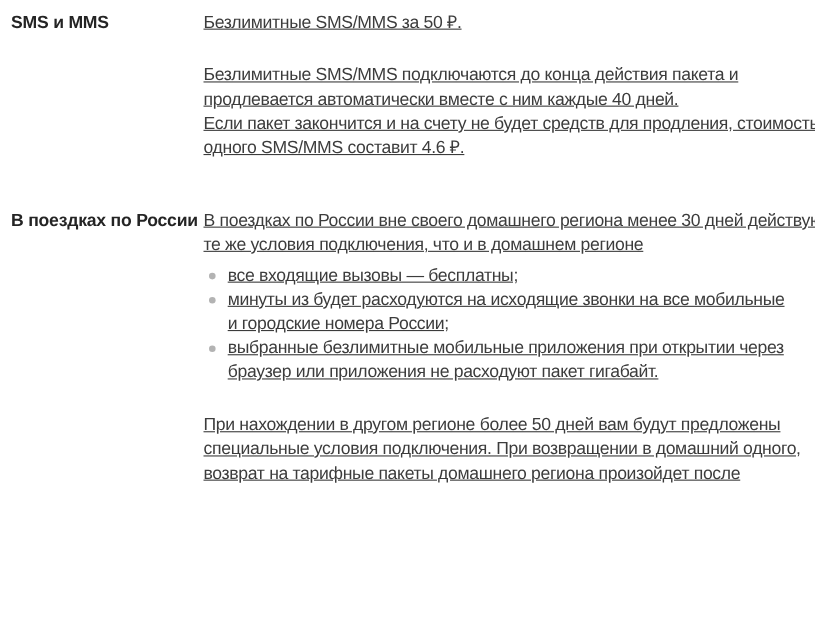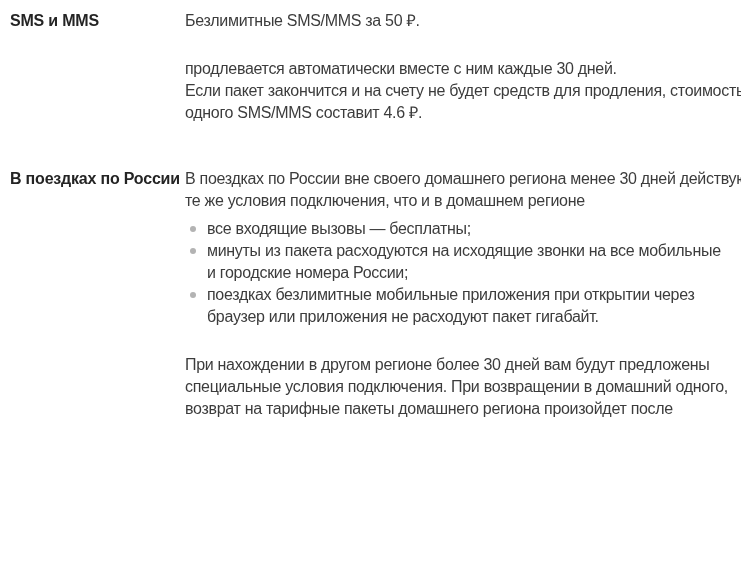--- a/index.html
+++ b/index.html
@@ -13,21 +13,21 @@
   .section { display: flex; align-items: flex-start; }
   .section--travel { margin-top: 44px; }
   .section-title {
     flex: 0 0 175px; width: 175px;
     font-size: 16px; font-weight: 700; line-height: 22px;
     color: #242424; letter-spacing: -0.2px;
   }
   .section-content {
     flex: 1 1 auto; min-width: 0;
     font-size: 16px; line-height: 22px;
-    color: #3c3c3c; letter-spacing: -0.3px;
+    color: #3c3c3c; letter-spacing: -0.3px; text-decoration: underline;
   }
   .para { margin: 0; }
   .para--gap { margin-top: 26px; }
   .line { display: block; white-space: nowrap; }
   .bullet-list { list-style: none; margin: 6px 0 0 0; padding: 0; }
   .bullet-item { position: relative; padding-left: 22px; }
   .bullet-dot {
     position: absolute; left: 5px; top: 8px;
     width: 6px; height: 6px; border-radius: 50%;
     background: #b3b3b3;
@@ -38,51 +38,52 @@
 
 <div class="page">
 
   <section class="section">
     <h2 class="section-title">SMS и MMS</h2>
     <div class="section-content">
       <p class="para">
         <span class="line">Безлимитные SMS/MMS за 50 ₽.</span>
       </p>
       <p class="para para--gap">
-        <span class="line">продлевается автоматически вместе с ним каждые 30 дней.</span>
+        <span class="line">Безлимитные SMS/MMS подключаются до конца действия пакета и</span>
+        <span class="line">продлевается автоматически вместе с ним каждые 40 дней.</span>
         <span class="line">Если пакет закончится и на счету не будет средств для продления, стоимость</span>
         <span class="line">одного SMS/MMS составит 4.6 ₽.</span>
       </p>
     </div>
   </section>
 
   <section class="section section--travel">
     <h2 class="section-title">В поездках по России</h2>
     <div class="section-content">
       <p class="para">
         <span class="line">В поездках по России вне своего домашнего региона менее 30 дней действуют</span>
         <span class="line">те же условия подключения, что и в домашнем регионе</span>
       </p>
       <ul class="bullet-list">
         <li class="bullet-item">
           <span class="bullet-dot"></span>
           <span class="line">все входящие вызовы — бесплатны;</span>
         </li>
         <li class="bullet-item">
           <span class="bullet-dot"></span>
-          <span class="line">минуты из пакета расходуются на исходящие звонки на все мобильные</span>
+          <span class="line">минуты из будет расходуются на исходящие звонки на все мобильные</span>
           <span class="line">и городские номера России;</span>
         </li>
         <li class="bullet-item">
           <span class="bullet-dot"></span>
-          <span class="line">поездках безлимитные мобильные приложения при открытии через</span>
+          <span class="line">выбранные безлимитные мобильные приложения при открытии через</span>
           <span class="line">браузер или приложения не расходуют пакет гигабайт.</span>
         </li>
       </ul>
       <p class="para para--gap">
-        <span class="line">При нахождении в другом регионе более 30 дней вам будут предложены</span>
+        <span class="line">При нахождении в другом регионе более 50 дней вам будут предложены</span>
         <span class="line">специальные условия подключения. При возвращении в домашний одного,</span>
         <span class="line">возврат на тарифные пакеты домашнего региона произойдет после</span>
       </p>
     </div>
   </section>
 
 </div>
 
 </body></html>

